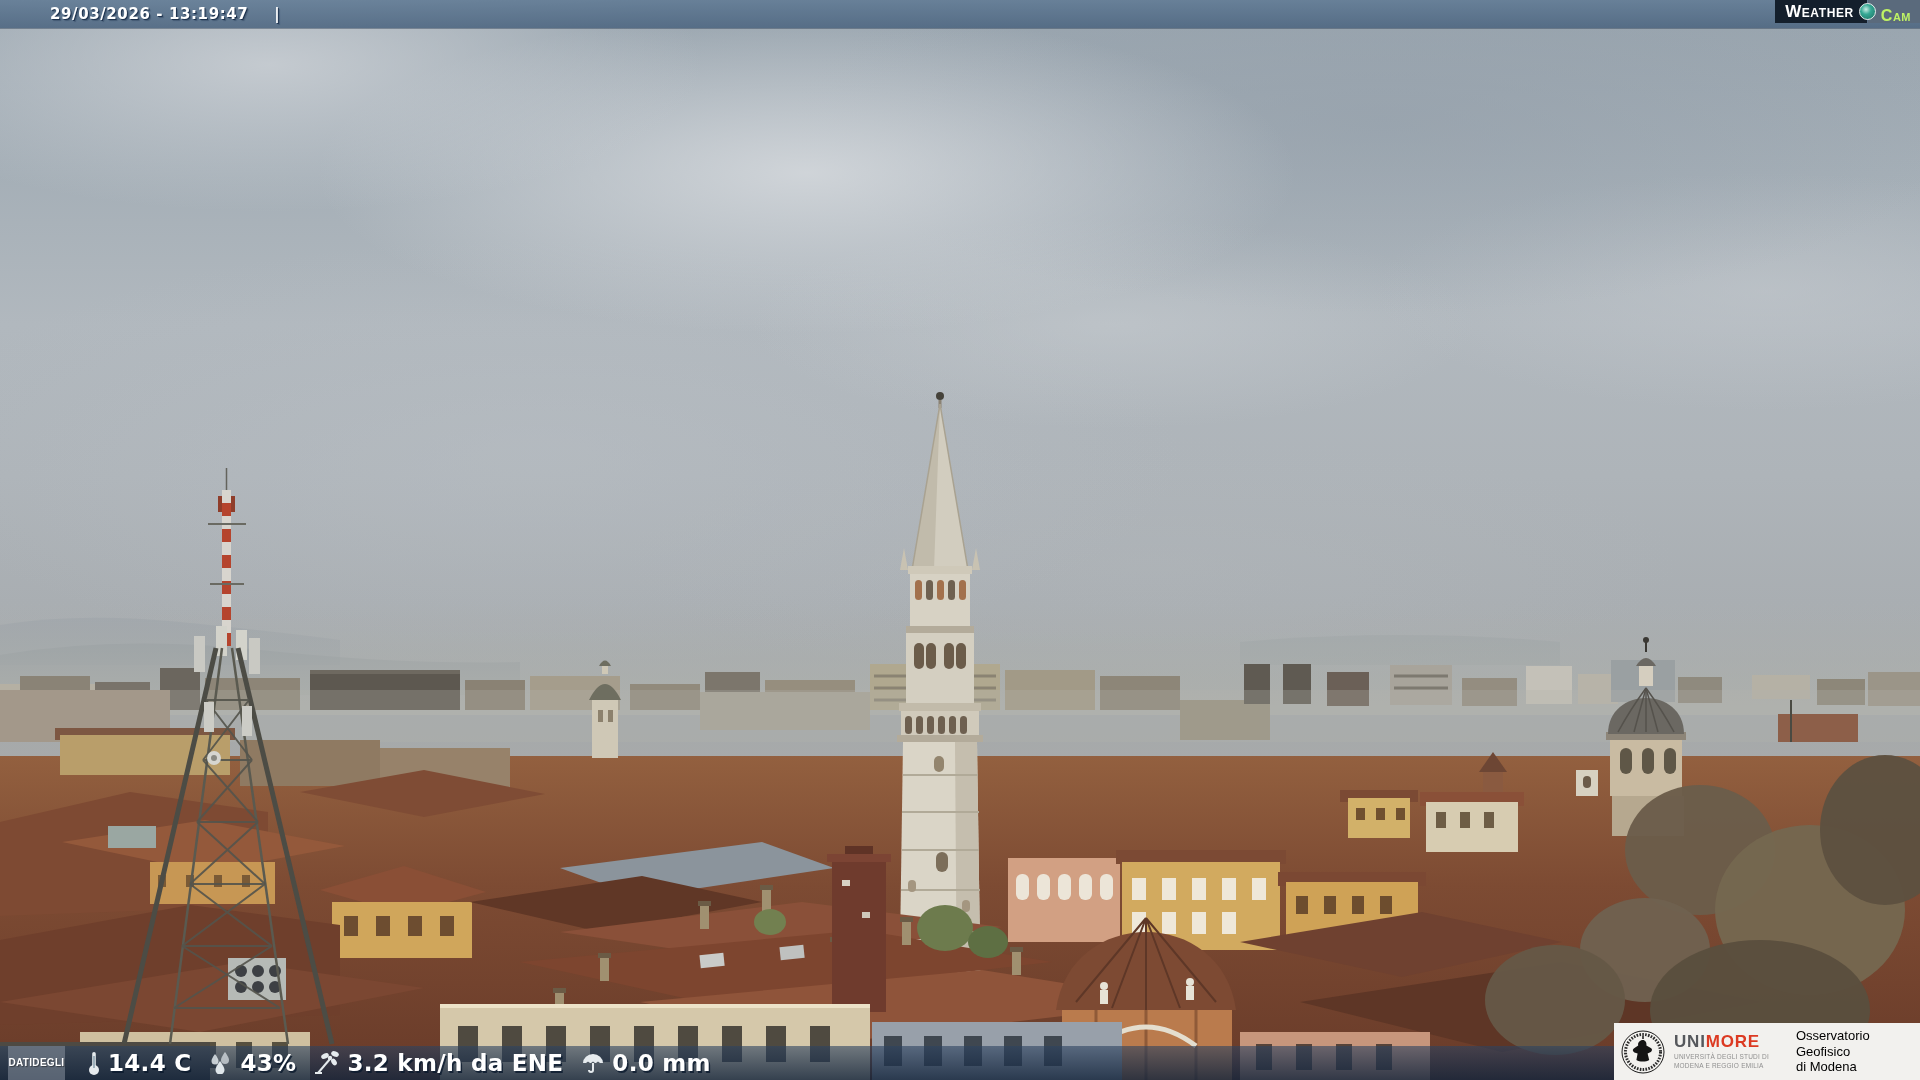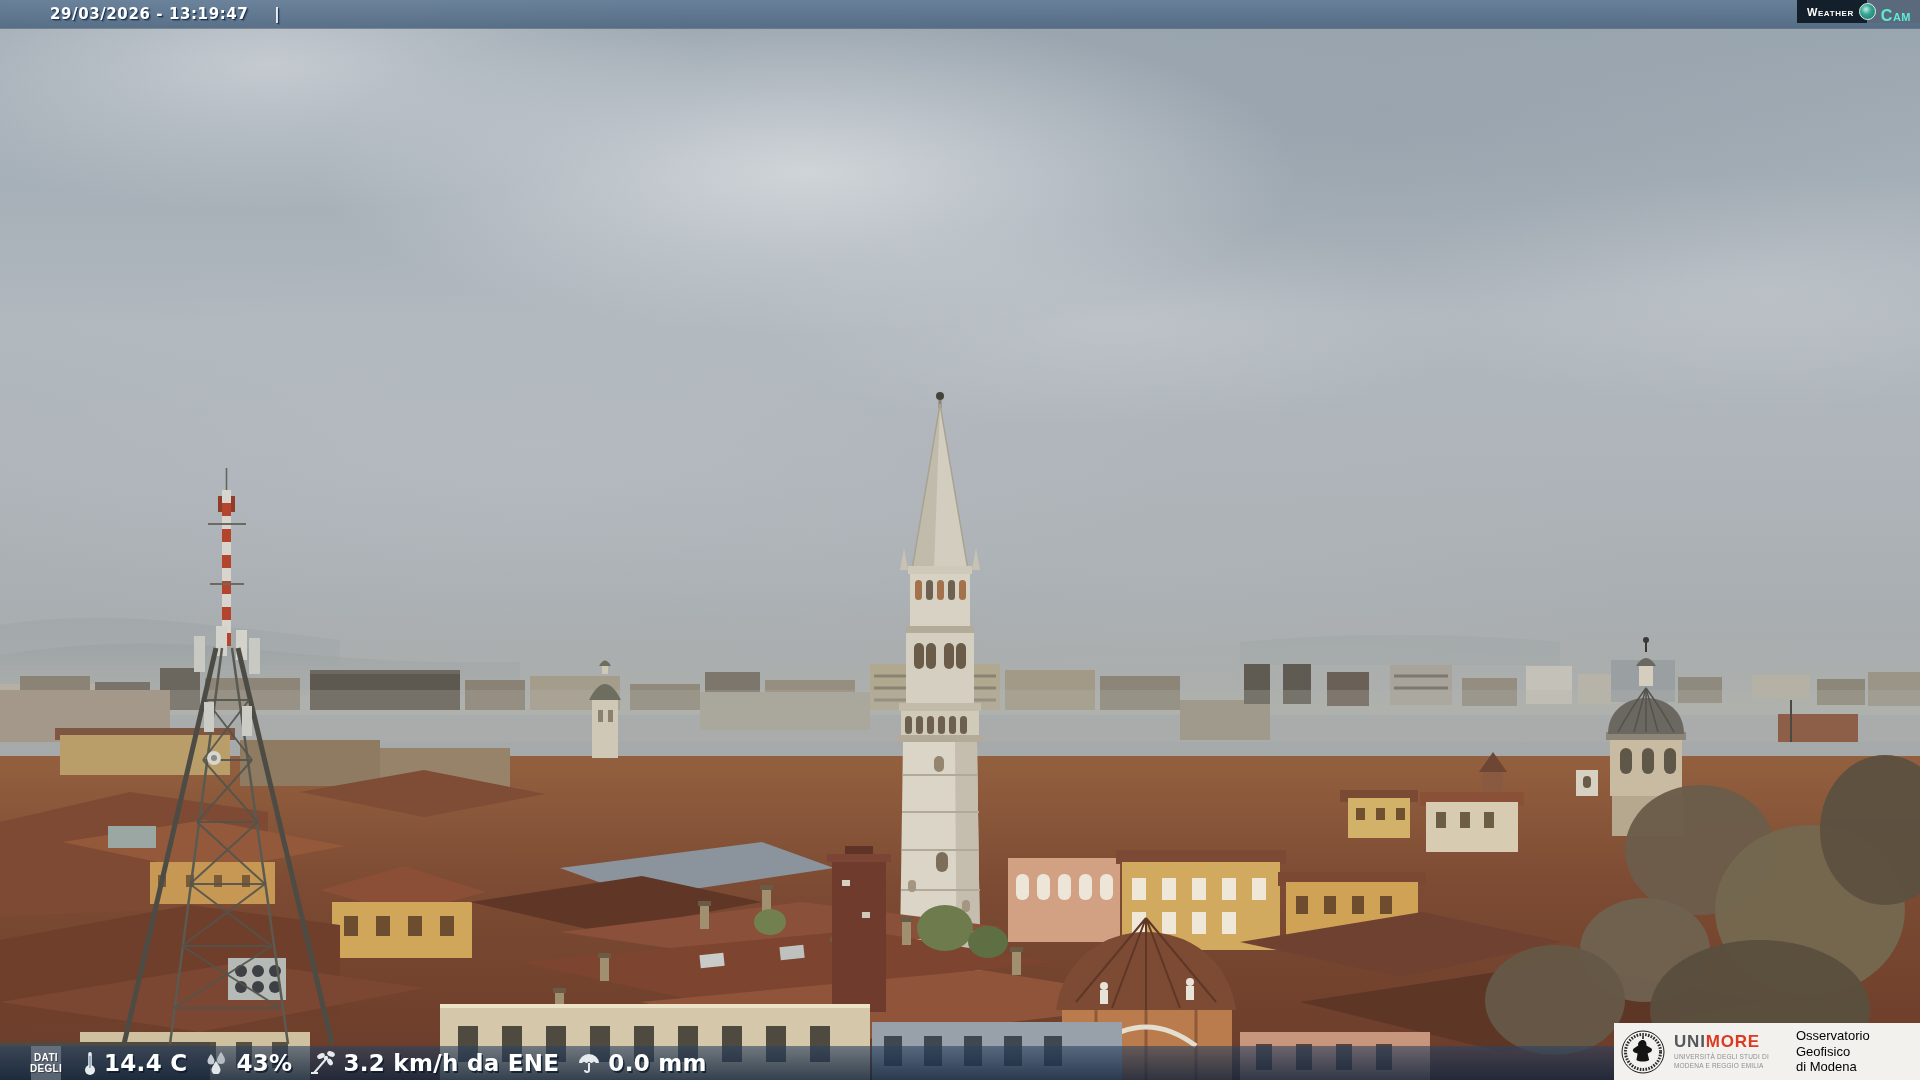--- a/index.html
+++ b/index.html
@@ -24,32 +24,32 @@
     display:flex;align-items:center;
     font-family:"DejaVu Sans",sans-serif;font-weight:bold;font-size:15px;
     color:#ffffff;letter-spacing:.6px;
     text-shadow:1px 1px 0 rgba(23,44,72,.9),2px 2px 1px rgba(23,44,72,.35);}
   .top-bar .datetime{margin-left:50px;}
   .top-bar .sep{margin-left:26px;}
   .top-bar .title{margin-left:26px;white-space:nowrap;}
   
   .weathercam{position:absolute;top:0;right:0;height:23px;display:flex;align-items:stretch;z-index:5;}
   .wc-left{background:#141f2c;color:#fff;display:flex;align-items:center;
-    padding:0 13px 0 10px;font-variant:small-caps;font-weight:600;font-size:11px;letter-spacing:.6px;}
+    padding:0 13px 0 10px;font-variant:small-caps;font-weight:600;font-size:17px;letter-spacing:.6px;}
   .wc-circle{width:15px;height:15px;border-radius:50%;align-self:center;z-index:2;
     background:radial-gradient(circle at 40% 36%, #c8ece4 0%, #35a894 38%, #1d6f63 100%);
     border:1.5px solid #e6f0ee;margin:0 -8px;}
-  .wc-right{background:#5a6a7c;color:#5eead4;display:flex;align-items:center;
+  .wc-right{background:#5a6a7c;color:#bef264;display:flex;align-items:center;
     padding:8px 9px 0 13px;font-variant:small-caps;font-weight:bold;font-size:16px;letter-spacing:.5px;}
   
   .bottom-bar{position:absolute;left:0;right:0;top:1046px;height:34px;z-index:4;
     background:linear-gradient(180deg,rgba(45,67,97,.6),rgba(20,37,60,.83));
     display:flex;align-items:center;}
-  .meteo-label{width:30px;height:34px;margin-left:31px;background:rgba(136,146,158,.55);
-    display:flex;flex-direction:column;justify-content:center;align-items:center;
+  .meteo-label{width:57px;height:34px;margin-left:8px;background:rgba(136,146,158,.55);
+    display:flex;flex-direction:row;justify-content:center;align-items:center;
     font:bold 10px/1.15 "Liberation Sans",sans-serif;color:#fff;letter-spacing:.3px;
     text-shadow:1px 1px 1px rgba(0,0,0,.45);}
   .readings{display:flex;align-items:center;margin-left:22px;gap:18px;}
   .reading{display:flex;align-items:center;gap:7px;color:#fff;
     font-family:"DejaVu Sans",sans-serif;font-weight:bold;font-size:23px;letter-spacing:.3px;
     text-shadow:1.5px 1.5px 0 rgba(10,25,45,.8);}
   .reading svg{display:block;}
   
   .unimore-box{position:absolute;left:1614px;top:1023px;width:306px;height:57px;z-index:6;
     background:#f2f1ee;display:flex;align-items:center;}

